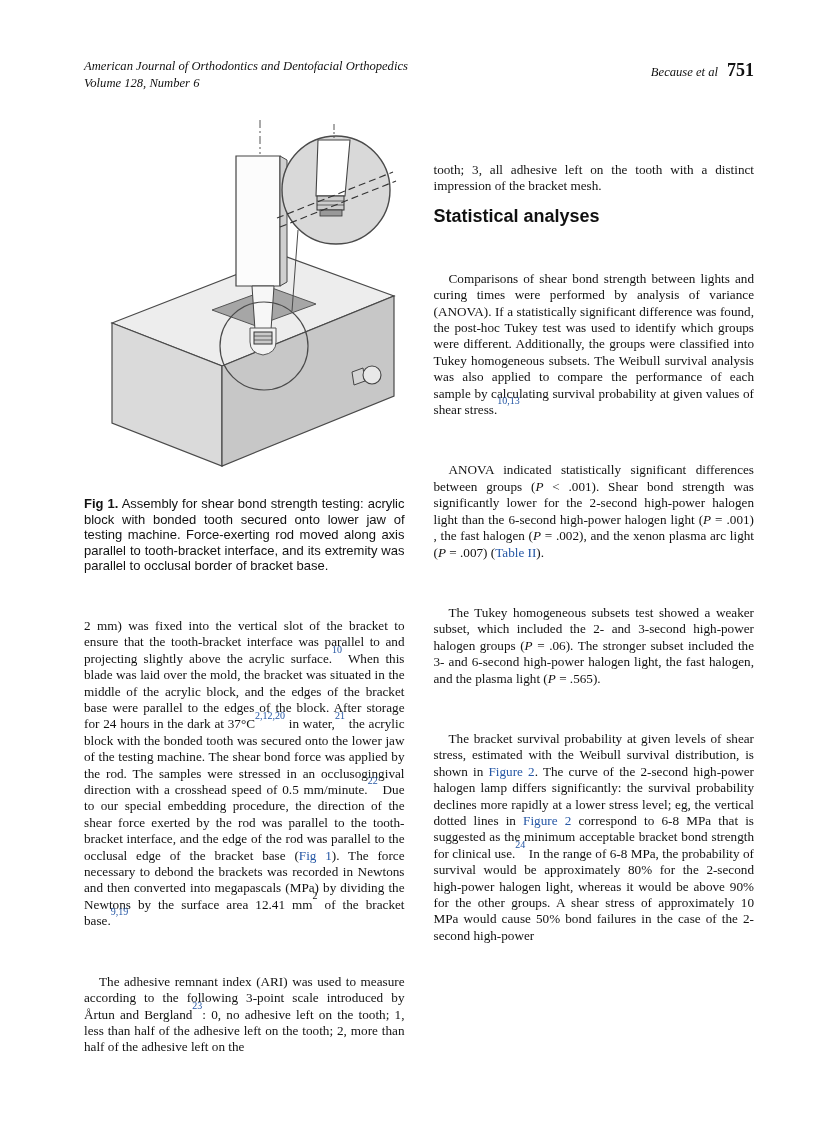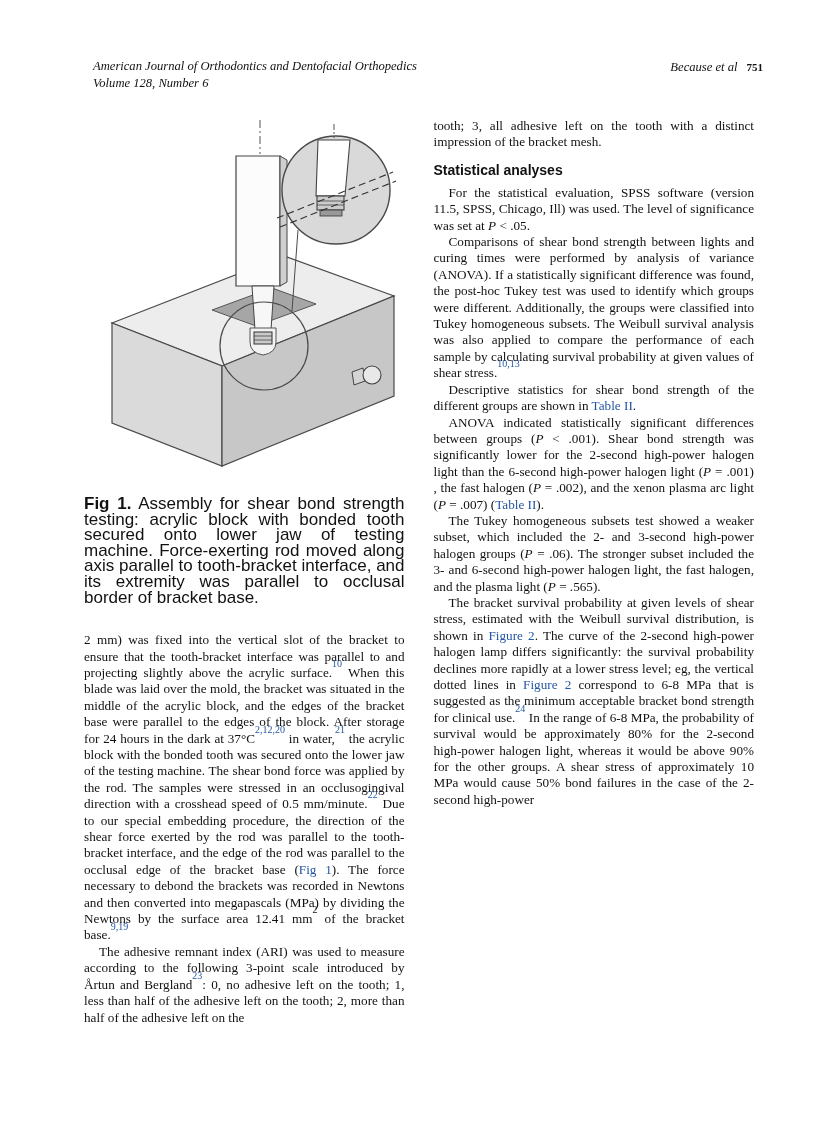--- a/index.html
+++ b/index.html
@@ -2,47 +2,47 @@
 <html><head>
 <meta charset="utf-8">
 <style>
   * { margin:0; padding:0; box-sizing:border-box; }
   html,body { background:#ffffff; }
   .page {
     position:relative; width:838px; height:1122px; background:#fff;
     font-family:"Liberation Serif", serif; color:#111; overflow:hidden;
   }
   .header {
-    position:absolute; top:58px; left:93px; width:670px;
+    position:absolute; top:58px; left:84px; width:670px;
     display:flex; justify-content:space-between; align-items:flex-start;
     font-size:12.6px; line-height:1.32; font-style:italic;
   }
   .header-left { max-width:430px; }
   .header-right { white-space:nowrap; padding-top:1px; }
-  .pageno { font-style:normal; font-weight:bold; font-size:11px; margin-left:9px; }
+  .pageno { font-style:normal; font-weight:bold; font-size:18px; margin-left:9px; }
 
   .content { position:absolute; top:118px; left:84px; width:670px; display:flex; gap:29px; }
   .col { width:320.5px; }
 
-  p.para { font-size:13.2px; line-height:16.4px; text-align:justify; }
+  p.para { font-size:13.2px; line-height:16.4px; text-align:justify;margin-top:44px; }
   p.indent { text-indent:15px; }
   .italic { font-style:italic; }
   .link { color:#2456a4; }
   sup { font-size:10px; line-height:0; position:relative; top:-4.5px; }
 
   .figure-wrap { height:372px; position:relative; }
   .fig-caption {
-    font-family:"Liberation Sans", sans-serif; font-size:17px; line-height:15.6px;
+    font-family:"Liberation Sans", sans-serif; font-size:13px; line-height:15.6px;
     text-align:justify; margin-top:6px;
   }
   .fig-caption b { font-weight:bold; }
   .bodytext { margin-top:27px; }
 
   h4.subhead {
-    font-family:"Liberation Sans", sans-serif; font-size:14px; font-weight:bold;
+    font-family:"Liberation Sans", sans-serif; font-size:18px; font-weight:bold;
     margin:11px 0 7px 0;
   }
 </style>
 </head>
 <body>
 
 <div class="page">
 
   <div class="header">
     <div class="header-left">
@@ -114,24 +114,22 @@
         <p class="para indent"><span>The adhesive remnant index (ARI) was used to measure according to the following 3-point scale introduced by Årtun and Bergland</span><sup class="link">23</sup><span>: 0, no adhesive left on the tooth; 1, less than half of the adhesive left on the tooth; 2, more than half of the adhesive left on the</span></p>
       </div>
 
     </div>
 
     <div class="col">
       <p class="para"><span>tooth; 3, all adhesive left on the tooth with a distinct impression of the bracket mesh.</span></p>
 
       <h4 class="subhead">Statistical analyses</h4>
 
-      <p class="para indent"><span>For the statistical evaluation, SPSS software (version 11.5, SPSS, Chicago, Ill) was used. The level of significance was set at </span><span class="italic">P</span><span> &lt; .05.</span></p>
       <p class="para indent"><span>Comparisons of shear bond strength between lights and curing times were performed by analysis of variance (ANOVA). If a statistically significant difference was found, the post-hoc Tukey test was used to identify which groups were different. Additionally, the groups were classified into Tukey homogeneous subsets. The Weibull survival analysis was also applied to compare the performance of each sample by calculating survival probability at given values of shear stress.</span><sup class="link">10,13</sup></p>
 
 
-      <p class="para indent"><span>Descriptive statistics for shear bond strength of the different groups are shown in </span><span class="link">Table II</span><span>.</span></p>
       <p class="para indent"><span>ANOVA indicated statistically significant differences between groups (</span><span class="italic">P</span><span> &lt; .001). Shear bond strength was significantly lower for the 2-second high-power halogen light than the 6-second high-power halogen light (</span><span class="italic">P</span><span> = .001) , the fast halogen (</span><span class="italic">P</span><span> = .002), and the xenon plasma arc light (</span><span class="italic">P</span><span> = .007) (</span><span class="link">Table II</span><span>).</span></p>
       <p class="para indent"><span>The Tukey homogeneous subsets test showed a weaker subset, which included the 2- and 3-second high-power halogen groups (</span><span class="italic">P</span><span> = .06). The stronger subset included the 3- and 6-second high-power halogen light, the fast halogen, and the plasma light (</span><span class="italic">P</span><span> = .565).</span></p>
       <p class="para indent"><span>The bracket survival probability at given levels of shear stress, estimated with the Weibull survival distribution, is shown in </span><span class="link">Figure 2</span><span>. The curve of the 2-second high-power halogen lamp differs significantly: the survival probability declines more rapidly at a lower stress level; eg, the vertical dotted lines in </span><span class="link">Figure 2</span><span> correspond to 6-8 MPa that is suggested as the minimum acceptable bracket bond strength for clinical use.</span><sup class="link">24</sup><span> In the range of 6-8 MPa, the probability of survival would be approximately 80% for the 2-second high-power halogen light, whereas it would be above 90% for the other groups. A shear stress of approximately 10 MPa would cause 50% bond failures in the case of the 2-second high-power</span></p>
     </div>
 
   </div>
 </div>
 
 </body></html>

